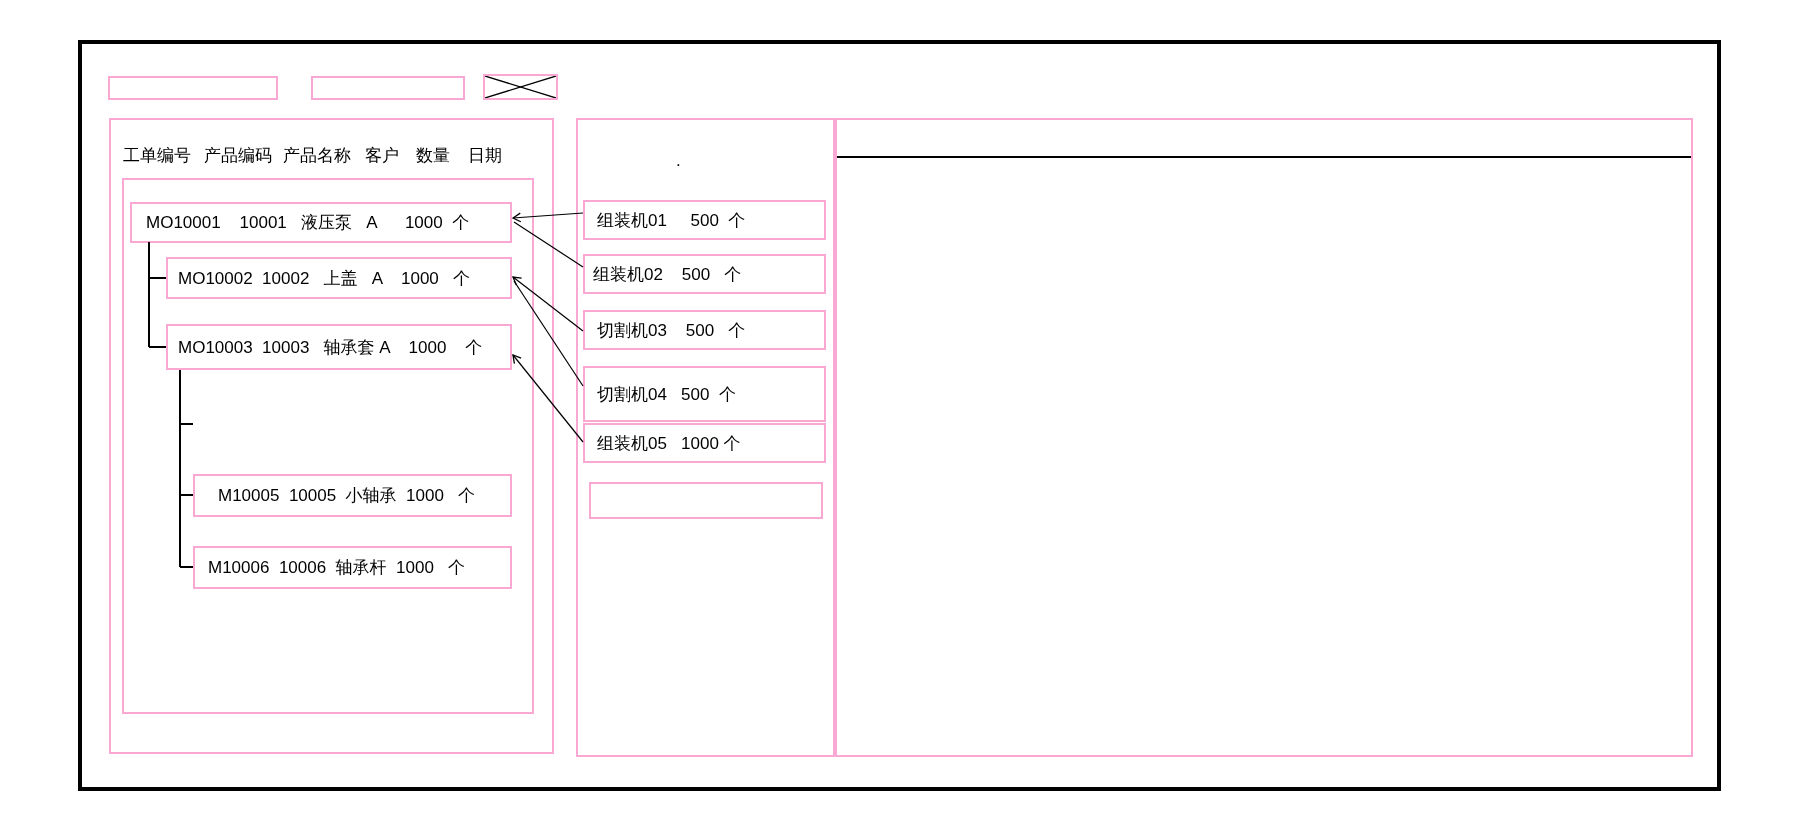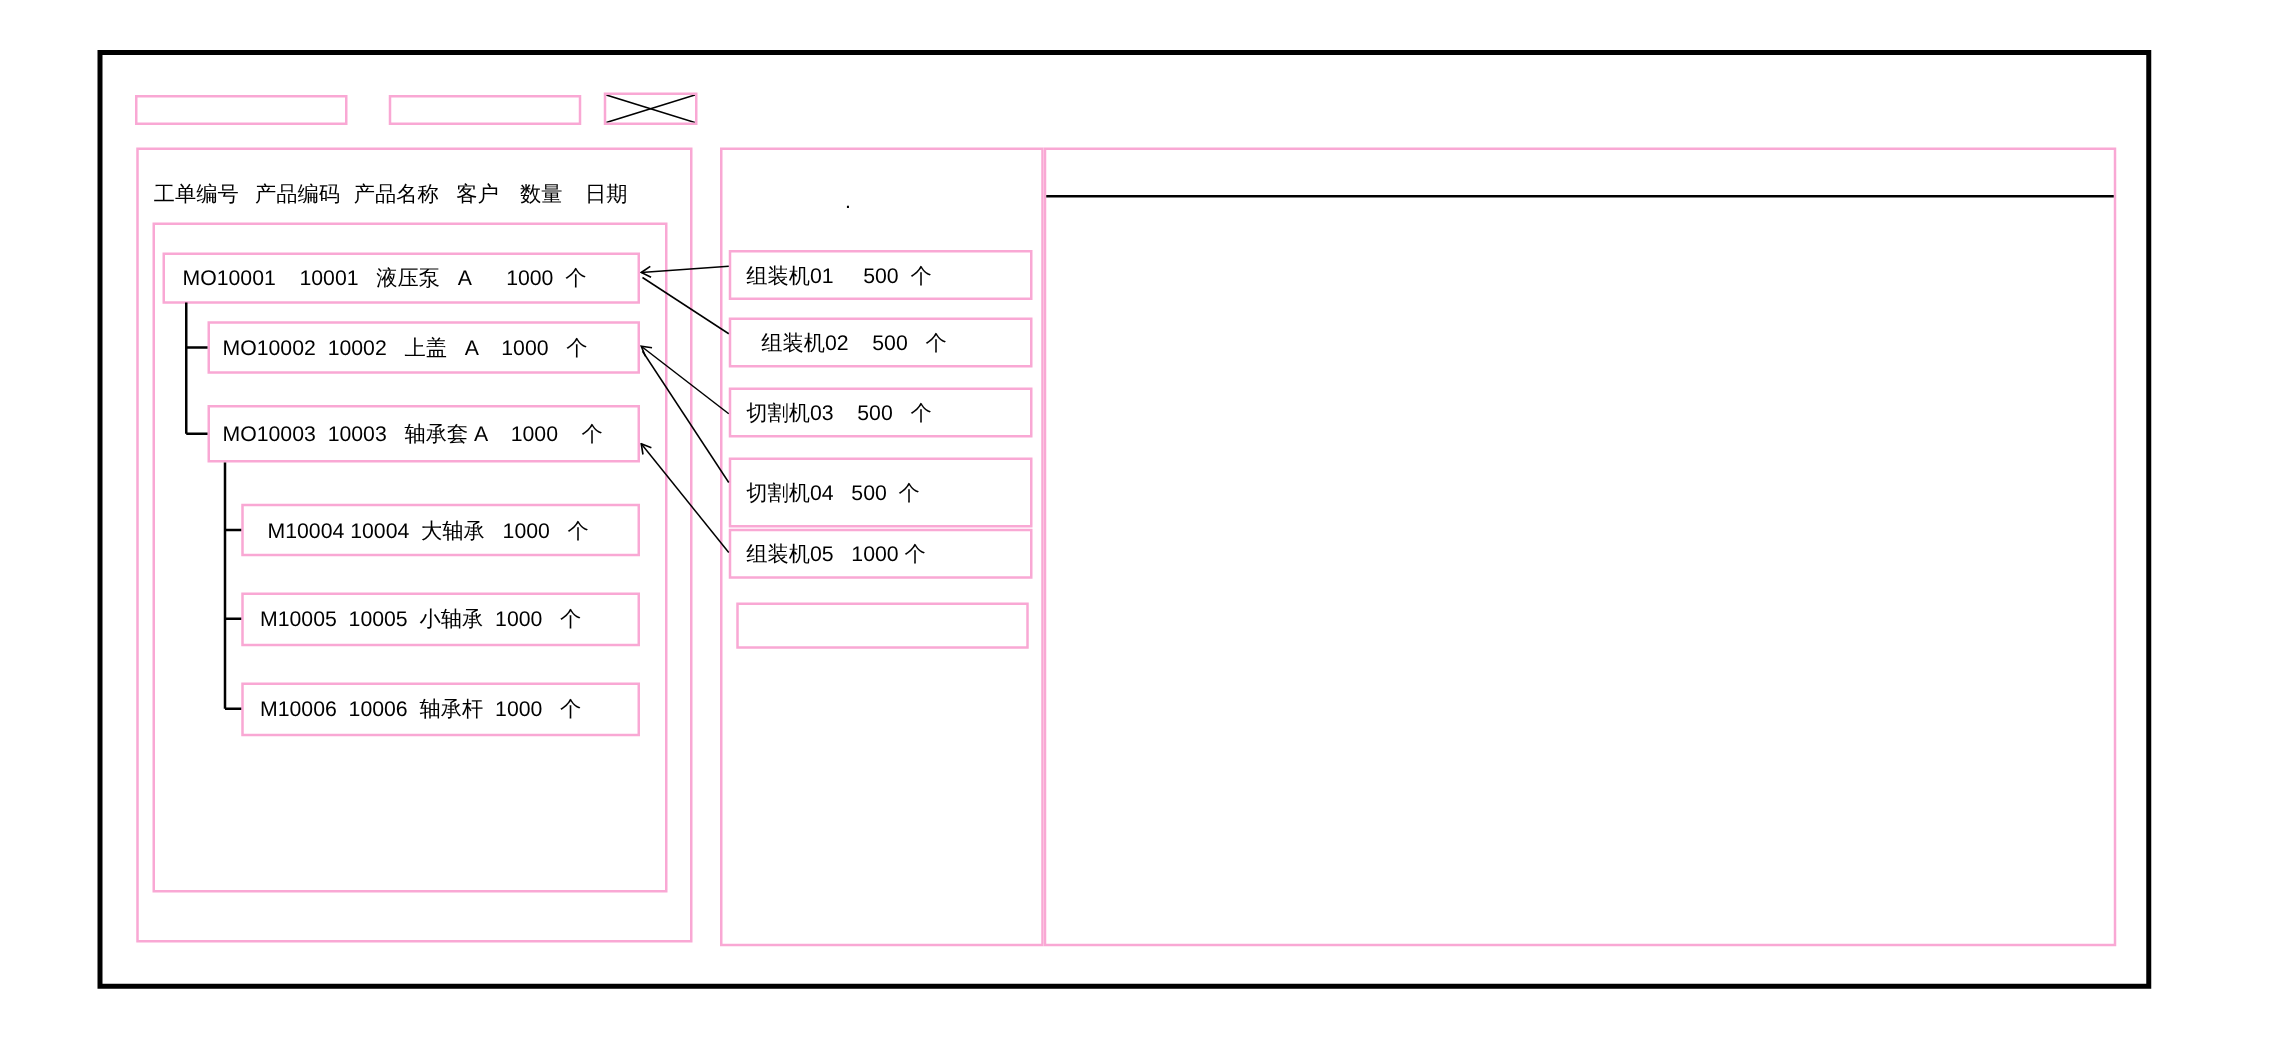--- a/index.html
+++ b/index.html
@@ -71,38 +71,35 @@
 
   <div class="abs frame node" style="left:130px; top:202px; width:382px; height:41px; padding-left:14px;">
     <span>MO10001    10001   液压泵   A      1000  个</span>
   </div>
   <div class="abs frame node" style="left:166px; top:257px; width:346px; height:42px; padding-left:10px;">
     <span>MO10002  10002   上盖   A    1000   个</span>
   </div>
   <div class="abs frame node" style="left:166px; top:324px; width:346px; height:46px; padding-left:10px;">
     <span>MO10003  10003   轴承套 A    1000    个</span>
   </div>
-  <div class="abs frame node" style="left:193px; top:403px; width:319px; height:42px; padding-left:19px;">
-    <span>M10004 10004  大轴承   1000   个</span>
-  </div>
-  <div class="abs frame node" style="left:193px; top:474px; width:319px; height:43px; padding-left:13px;">
+  <div class="abs frame node" style="left:193px; top:474px; width:319px; height:43px; padding-left:23px;">
     <span>M10005  10005  小轴承  1000   个</span>
   </div>
   <div class="abs frame node" style="left:193px; top:546px; width:319px; height:43px; padding-left:13px;">
     <span>M10006  10006  轴承杆  1000   个</span>
   </div>
 
   <div class="abs frame" style="left:576px; top:118px; width:259px; height:639px;"></div>
 
   <span class="col-label" style="left:676px; top:152px;">.</span>
 
   <div class="abs frame node" style="left:583px; top:200px; width:243px; height:40px; padding-left:12px;">
     <span>组装机01     500  个</span>
   </div>
-  <div class="abs frame node" style="left:583px; top:254px; width:243px; height:40px; padding-left:24px;">
+  <div class="abs frame node" style="left:583px; top:254px; width:243px; height:40px; padding-left:8px;">
     <span>组装机02    500   个</span>
   </div>
   <div class="abs frame node" style="left:583px; top:310px; width:243px; height:40px; padding-left:12px;align-items:center;">
     <span>切割机03    500   个</span>
   </div>
   <div class="abs frame node" style="left:583px; top:366px; width:243px; height:56px; padding-left:12px;">
     <span>切割机04   500  个</span>
   </div>
   <div class="abs frame node" style="left:583px; top:423px; width:243px; height:40px; padding-left:12px;">
     <span>组装机05   1000 个</span>

